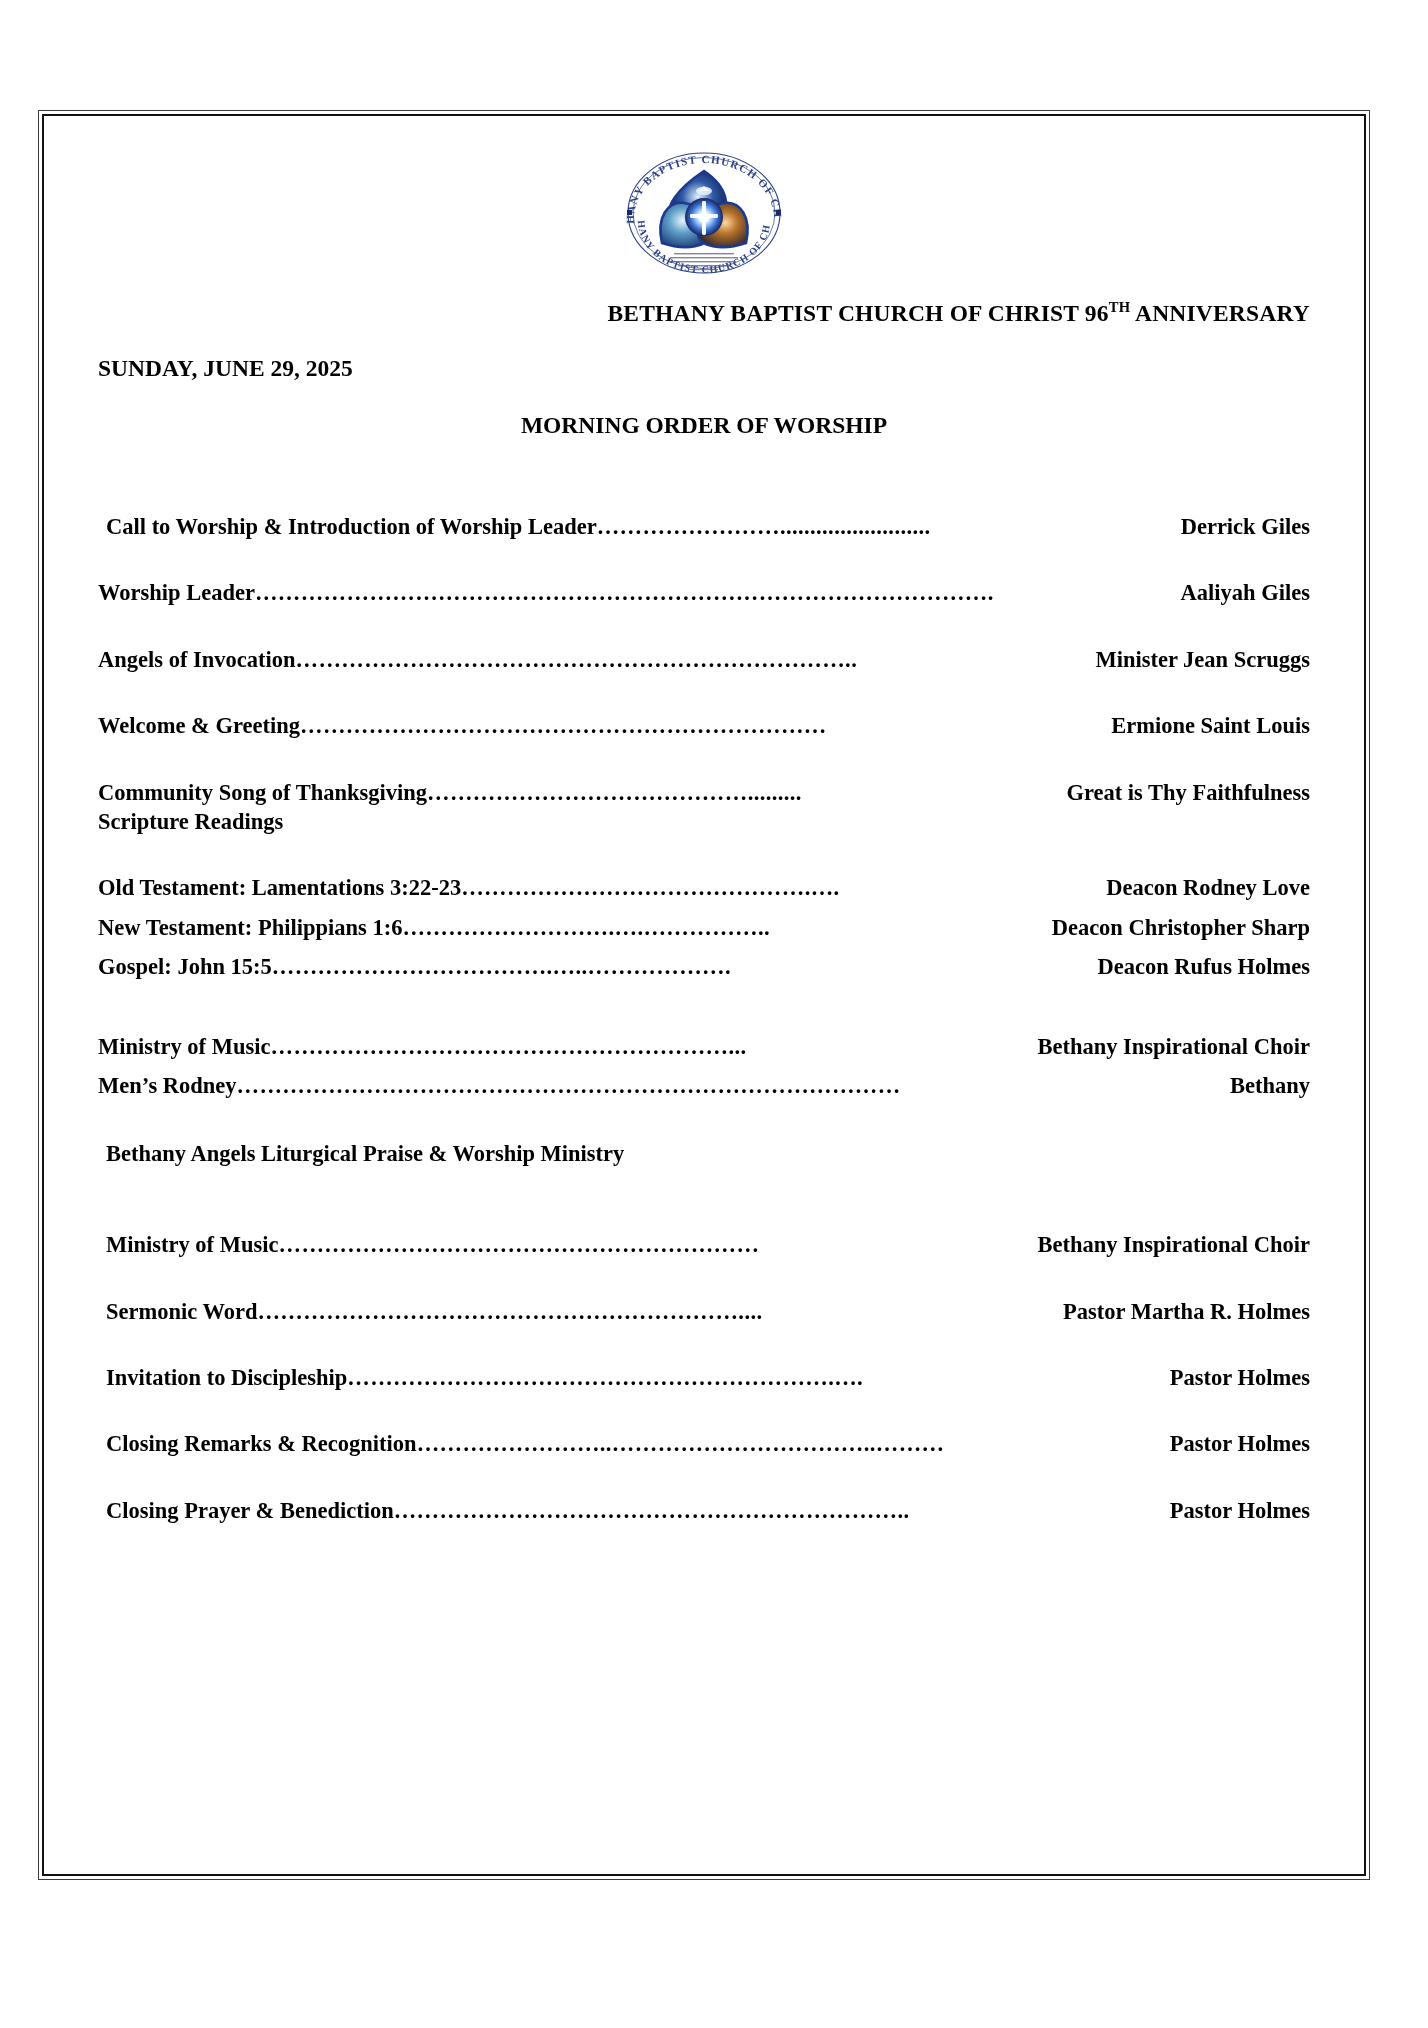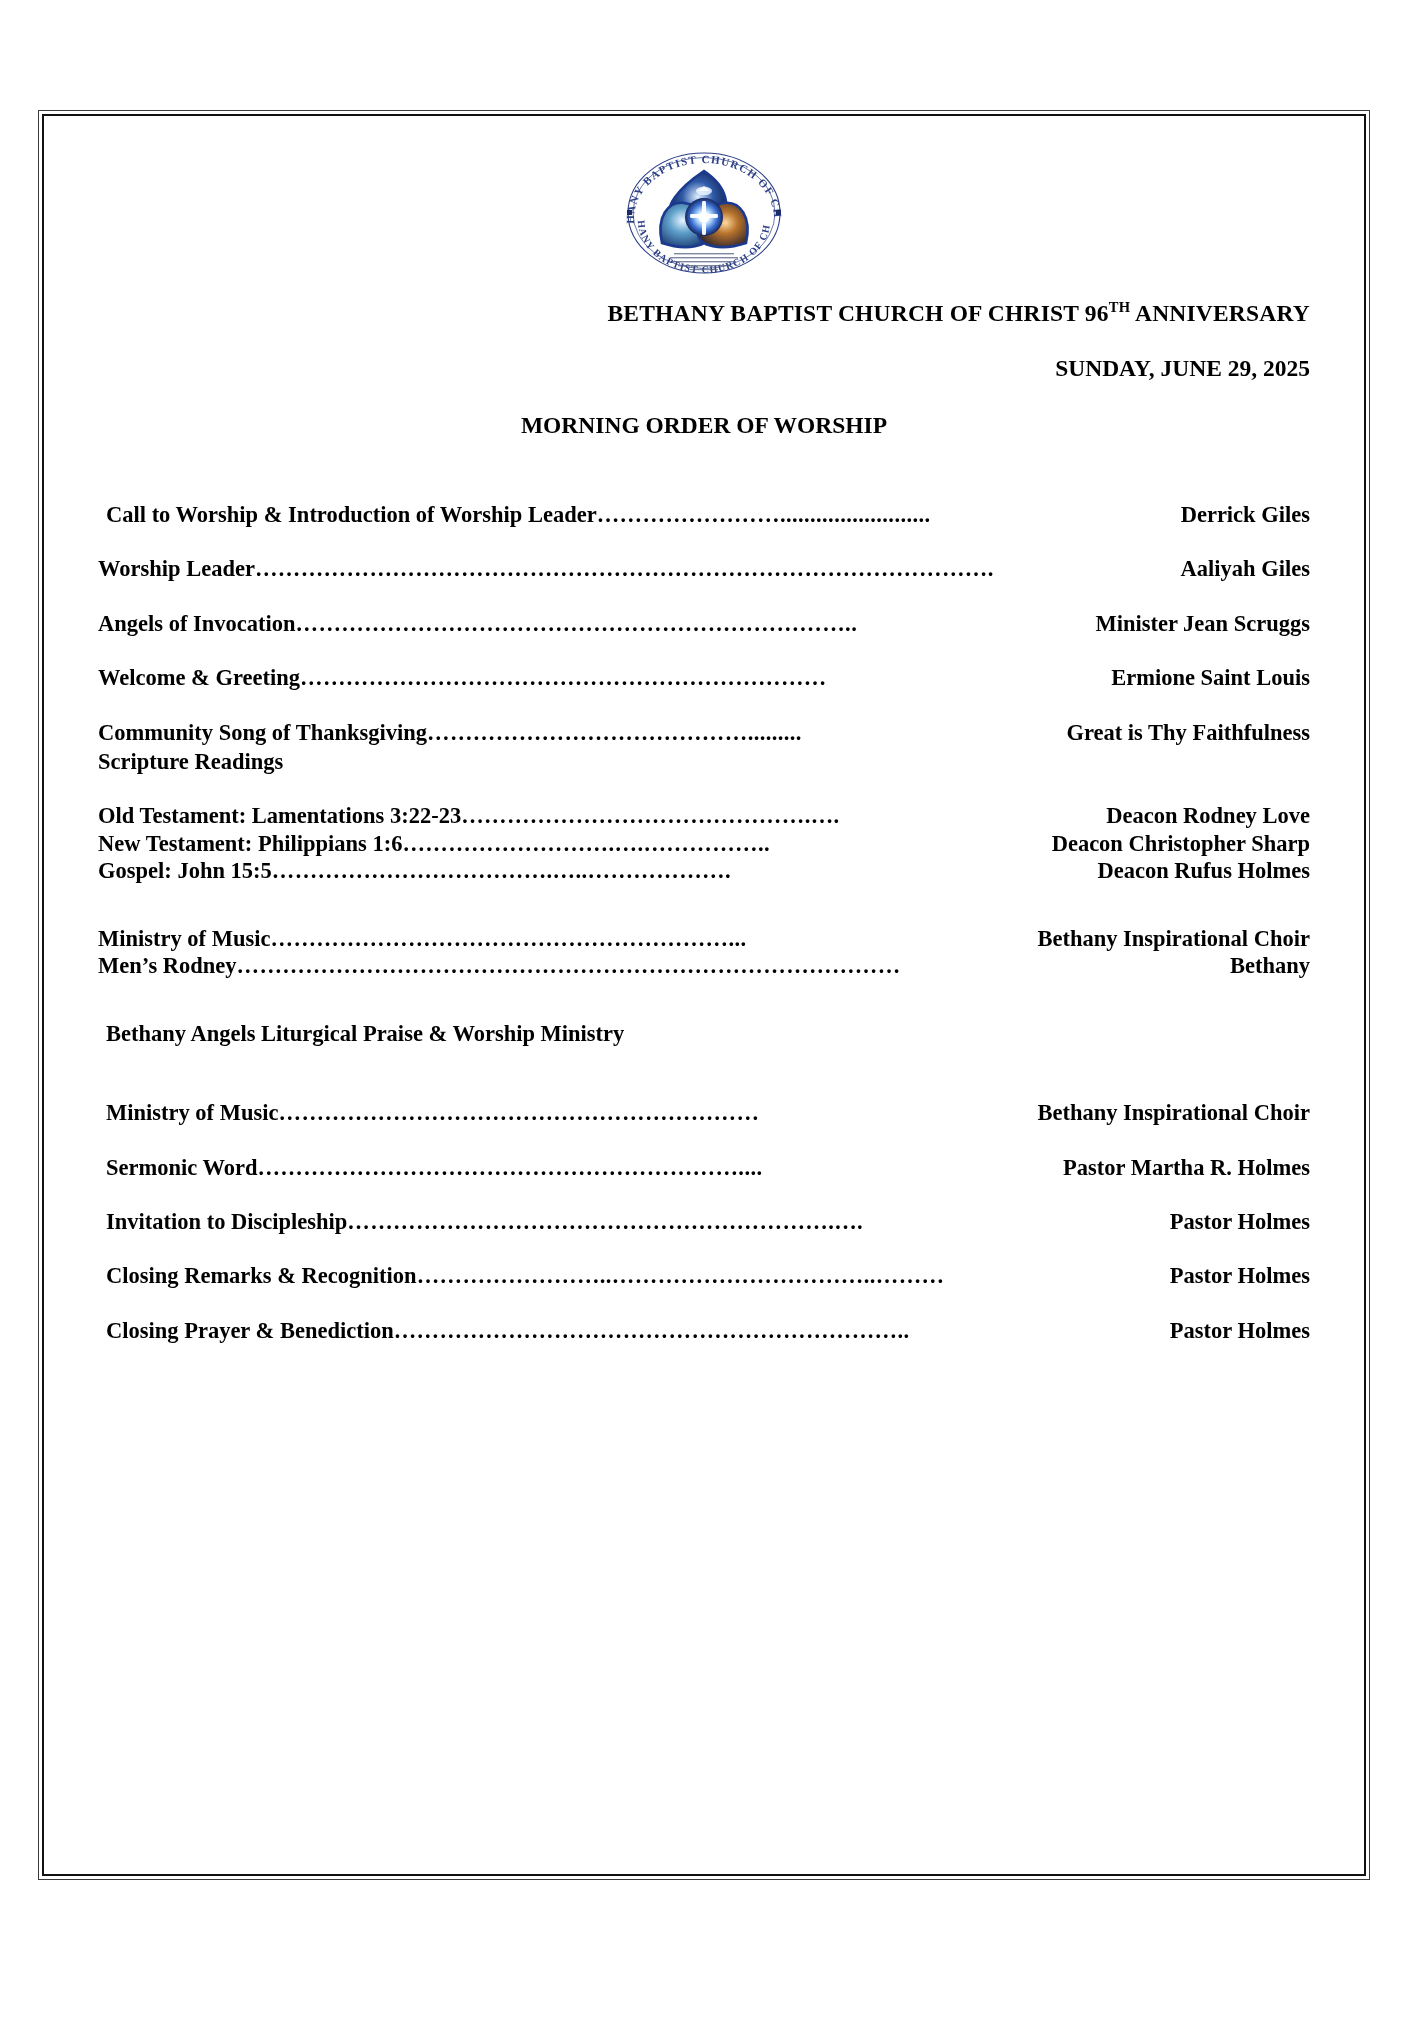--- a/index.html
+++ b/index.html
@@ -68,21 +68,21 @@
     letter-spacing: 0.2px;
     margin: 22px 0 0 0;
     line-height: 1.1;
   }
   .doc-title sup {
     font-size: 0.62em;
     vertical-align: super;
     line-height: 0;
   }
   .doc-subtitle {
-    text-align: right;
+    text-align: left;
     font-weight: bold;
     font-size: 23.5px;
     margin: 28px 0 0 0;
   }
   .doc-subtitle2 {
     text-align: center;
     font-weight: bold;
     font-size: 23.5px;
     margin: 30px 0 0 0;
   }
@@ -95,20 +95,21 @@
     display: flex;
     align-items: baseline;
     font-weight: bold;
     font-size: 22.5px;
     line-height: 1.22;
     white-space: nowrap;
   }
   .order-row .item-label,
   .order-row .item-person {
     flex: 0 0 auto;
+    margin-top: 12px;
   }
   .order-row .leader {
     flex: 1 1 auto;
     overflow: hidden;
     white-space: nowrap;
     letter-spacing: 0.4px;
     min-width: 10px;
   }
   .sub-line {
     text-align: right;

